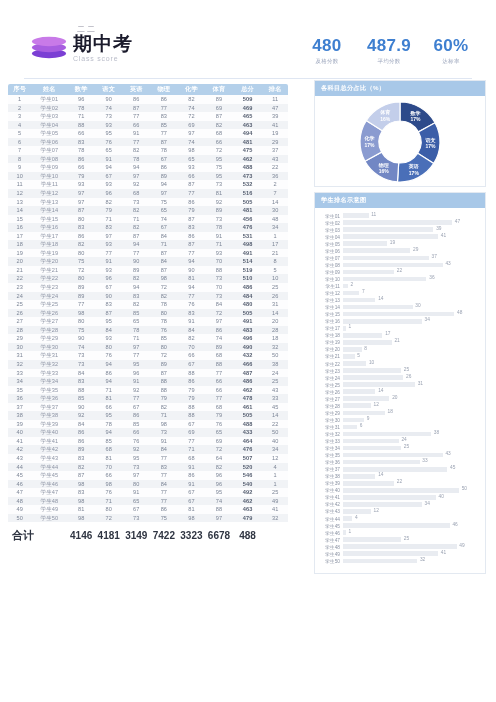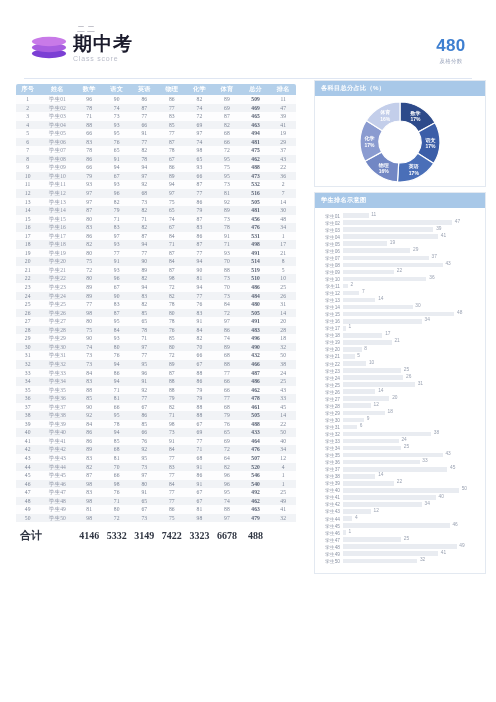--- a/index.html
+++ b/index.html
@@ -27,21 +27,21 @@
   .brand-ticks { position:absolute; left:4px; top:-9px; font-size:8px; color:#8e8e9e; letter-spacing:2px; }
 
   .kpis { position:absolute; right:14px; top:36px; display:flex; gap:0; }
   .kpi { width:62px; text-align:center; }
   .kpi-val { font-size:17px; color:#3e7fd0; font-weight:bold; line-height:20px; letter-spacing:.3px; }
   .kpi-lab { font-size:5.5px; color:#9aa4bb; margin-top:2px; letter-spacing:.3px; }
 
   .hdr-rule { position:absolute; left:24px; top:78px; width:448px; height:1px; background:#dfe6f2; }
 
   
-  .table-wrap { position:absolute; left:16px; top:84px; width:280px;font-family:Liberation Serif, serif; }
+  .table-wrap { position:absolute; left:8px; top:84px; width:280px; }
   table { border-collapse:collapse; width:280px; table-layout:fixed; }
   thead th {
     background:#b4d0ea; color:#ffffff; font-size:6.2px; font-weight:bold;
     height:11px; text-align:center; letter-spacing:.2px;
   }
   thead th:first-child { border-top-left-radius:2px; }
   thead th:last-child { border-top-right-radius:2px; }
   tbody td { font-size:5.6px; color:#7c8596; text-align:center; height:8.55px;
       line-height:8.55px; letter-spacing:.1px; }
   tbody tr:nth-child(even) { background:#f1f3f6; }
@@ -92,20 +92,28 @@
         <div class="brand-title">期中考</div>
         <div class="brand-sub">Class score</div>
       </div>
     </div>
 
     <div class="kpis">
       <div class="kpi">
         <div class="kpi-val">480</div>
         <div class="kpi-lab">及格分数</div>
       </div>
+      <div class="kpi">
+        <div class="kpi-val">487.9</div>
+        <div class="kpi-lab">平均分数</div>
+      </div>
+      <div class="kpi">
+        <div class="kpi-val">60%</div>
+        <div class="kpi-lab">达标率</div>
+      </div>
     </div>
 
     <div class="hdr-rule"></div>
   </div>
 
   <div class="table-wrap">
     <table>
       <thead>
         <tr id="thead-row">
             <th class="col-idx">序号</th>
@@ -719,21 +727,21 @@
             <td class="col-sub">98</td>
             <td class="col-sub">97</td>
             <td class="col-tot tot">479</td>
             <td class="col-rank">32</td>
           </tr>
         </tbody>
       <tfoot>
         <tr id="tfoot-row">
             <td class="lbl" colspan="2">合计</td>
             <td class="col-sub">4146</td>
-            <td class="col-sub">5332</td>
+            <td class="col-sub">4181</td>
             <td class="col-sub">3149</td>
             <td class="col-sub">7422</td>
             <td class="col-sub">3323</td>
             <td class="col-sub">6678</td>
             <td class="col-tot">488</td>
             <td class="col-rank"></td>
           </tr>
       </tfoot>
     </table>
   </div>

